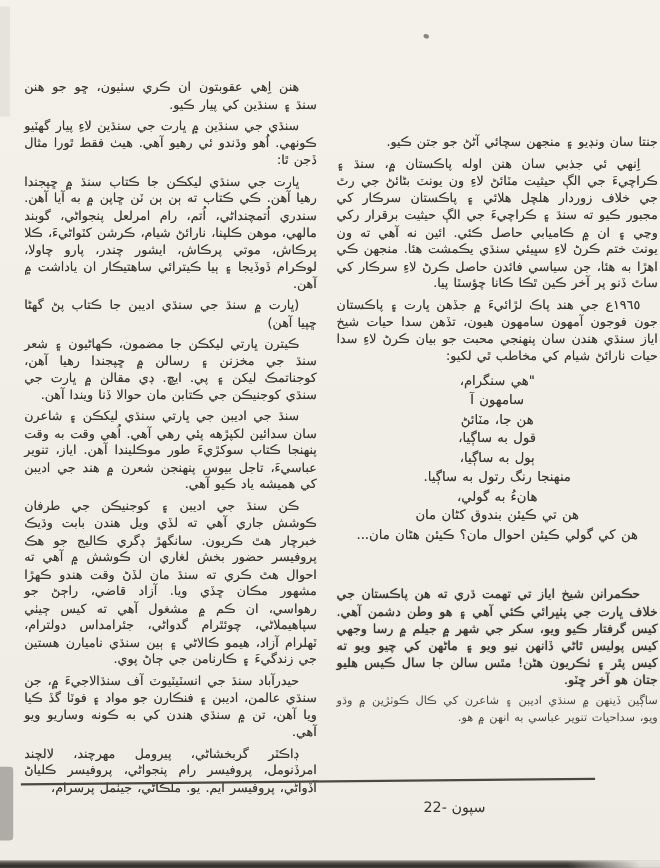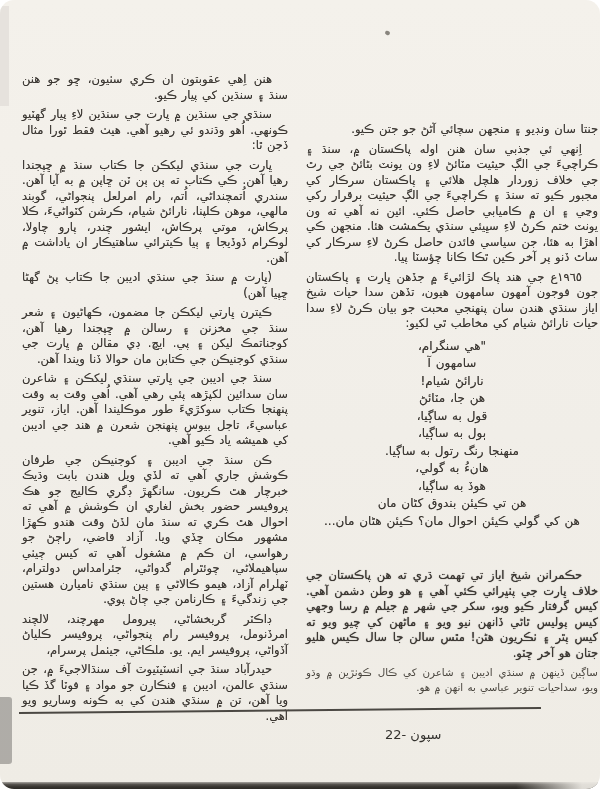--- a/index.html
+++ b/index.html
@@ -5,21 +5,20 @@
   * { margin:0; padding:0; box-sizing:border-box; }
   html,body { width:600px; height:789px; }
   body {
     font-family:"DejaVu Sans", sans-serif;
     background:#ffffff;
   }
   .page {
     position:relative; width:600px; height:789px; overflow:hidden;
     background:linear-gradient(180deg,#f4f1eb 0%,#f1eee8 55%,#efece5 100%);
     color:#3b3732;
-    border-radius:14px;
   }
   
   .col {
     position:absolute; direction:rtl; text-align:justify;
     font-size:11.5px; line-height:15.5px; color:#3b3732;
     text-shadow:0 0 .4px rgba(55,50,45,.55);
     word-spacing:1px;
   }
   .col-left  { left:22px;  width:266px; top:72px; }
   .col-right { left:306px; width:292px; top:78px; }
@@ -68,40 +67,38 @@
 <div class="page">
 
   <div class="col col-left" id="left-col">
       <p class="para">هنن اِهي عقوبتون ان ڪري سٺيون، ڇو جو هنن سنڌ ۽ سنڌين کي پيار ڪيو.</p>
       <p class="para">سنڌي جي سنڌين ۾ ڀارت جي سنڌين لاءِ پيار گهٽيو ڪونهي. اُهو وڌندو ئي رهيو آهي. هيٺ فقط ٿورا مثال ڏجن ٿا:</p>
       <p class="para">ڀارت جي سنڌي ليکڪن جا ڪتاب سنڌ ۾ ڇپجندا رهيا آهن. ڪي ڪتاب ته ٻن ٻن ٽن ڇاپن ۾ به آيا آهن. سندري اُتمچنداڻي، اُتم، رام امرلعل پنجواڻي، گوبند مالهي، موهن ڪلپنا، نارائڻ شيام، ڪرشن کٽواڻيءَ، ڪلا پرڪاش، موتي پرڪاش، ايشور چندر، پارو چاولا، لوڪرام ڏوڏيجا ۽ ٻيا ڪيترائي ساهتيڪار ان ياداشت ۾ آهن.</p>
       <p class="para">(ڀارت ۾ سنڌ جي سنڌي اديبن جا ڪتاب پڻ گهڻا ڇپيا آهن)</p>
       <p class="para">ڪيترن ڀارتي ليکڪن جا مضمون، ڪهاڻيون ۽ شعر سنڌ جي مخزنن ۽ رسالن ۾ ڇپجندا رهيا آهن، کوجناتمڪ ليکن ۽ پي. ايڇ. ڊي مقالن ۾ ڀارت جي سنڌي کوجنيڪن جي ڪتابن مان حوالا ڏنا ويندا آهن.</p>
       <p class="para">سنڌ جي اديبن جي ڀارتي سنڌي ليکڪن ۽ شاعرن سان سدائين لکپڙهه پئي رهي آهي. اُهي وقت به وقت پنهنجا ڪتاب سوکڙيءَ طور موڪليندا آهن. اياز، تنوير عباسيءَ، تاجل بيوس پنهنجن شعرن ۾ هند جي اديبن کي هميشه ياد ڪيو آهي.</p>
       <p class="para">ڪن سنڌ جي اديبن ۽ کوجنيڪن جي طرفان ڪوشش جاري آهي ته لڏي ويل هندن بابت وڌيڪ خبرچار هٿ ڪريون. سانگهڙ ڊگري ڪاليج جو هڪ پروفيسر حضور بخش لغاري ان ڪوشش ۾ آهي ته احوال هٿ ڪري ته سنڌ مان لڏڻ وقت هندو ڪهڙا مشهور مڪان ڇڏي ويا. آزاد قاضي، راڄڻ جو رهواسي، ان ڪم ۾ مشغول آهي ته کيس ڄيٺي سپاهيملاڻي، چوئٿرام گدواڻي، جئرامداس دولترام، ٽهلرام آزاد، هيمو ڪالاڻي ۽ ٻين سنڌي ناميارن هستين جي زندگيءَ ۽ ڪارنامن جي ڄاڻ پوي.</p>
+      <p class="para">حيدرآباد سنڌ جي انسٽيٽيوٽ آف سنڌالاجيءَ ۾، جن سنڌي عالمن، اديبن ۽ فنڪارن جو مواد ۽ فوٽا گڏ ڪيا ويا آهن، تن ۾ سنڌي هندن کي به ڪونه وساريو ويو آهي.</p>
       <p class="para">ڊاڪٽر گربخشاڻي، پيرومل مهرچند، لالچند امرڏنومل، پروفيسر رام پنجواڻي، پروفيسر ڪلياڻ آڏواڻي، پروفيسر ايم. يو. ملڪاڻي، جيٺمل پرسرام،</p>
-      <p class="para">حيدرآباد سنڌ جي انسٽيٽيوٽ آف سنڌالاجيءَ ۾، جن سنڌي عالمن، اديبن ۽ فنڪارن جو مواد ۽ فوٽا گڏ ڪيا ويا آهن، تن ۾ سنڌي هندن کي به ڪونه وساريو ويو آهي.</p>
     </div>
 
   <div class="col col-right">
     <div id="right-intro">
         <p class="para">جنتا سان ونڊيو ۽ منجهن سچائي آڻڻ جو جتن ڪيو.</p>
         <p class="para">اِنهي ئي جذبي سان هنن اوله پاڪستان ۾، سنڌ ۽ ڪراچيءَ جي الڳ حيثيت مٽائڻ لاءِ ون يونٽ بڻائڻ جي رٿ جي خلاف زوردار هلچل هلائي ۽ پاڪستان سرڪار کي مجبور ڪيو ته سنڌ ۽ ڪراچيءَ جي الڳ حيثيت برقرار رکي وڃي ۽ ان ۾ ڪاميابي حاصل ڪئي. ائين نه آهي ته ون يونٽ ختم ڪرڻ لاءِ سڀيئي سنڌي يڪمشت هئا. منجهن ڪي اهڙا به هئا، جن سياسي فائدن حاصل ڪرڻ لاءِ سرڪار کي ساٿ ڏنو پر آخر ڪين ٿڪا ڪانا چؤسٽا پيا.</p>
         <p class="para">١٩٦٥ع جي هند پاڪ لڙائيءَ ۾ جڏهن ڀارت ۽ پاڪستان جون فوجون آمهون سامهون هيون، تڏهن سدا حيات شيخ اياز سنڌي هندن سان پنهنجي محبت جو بيان ڪرڻ لاءِ سدا حيات نارائڻ شيام کي مخاطب ٿي لکيو:</p>
       </div>
     <div id="poem" class="poem">
         <p class="poem-line">"هي سنگرام،</p>
         <p class="poem-line">سامهون آ</p>
-        <p class="poem-line">نارائڻ شيام!</p>
         <p class="poem-line">هن جا، مٽائڻ</p>
         <p class="poem-line">قول به ساڳيا،</p>
         <p class="poem-line">ٻول به ساڳيا،</p>
         <p class="poem-line">منهنجا رنگ رتول به ساڳيا.</p>
         <p class="poem-line">هانءُ به گولي،</p>
-        <p class="poem-line">هوڏ به ساڳيا،</p>
         <p class="poem-line">هن تي ڪيئن بندوق کڻان مان</p>
         <p class="poem-line">هن کي گولي ڪيئن احوال مان؟ ڪيئن هڻان مان...</p>
       </div>
     <div id="right-after" class="bold-print">
         <p class="para">حڪمرانن شيخ اياز تي تهمت ڌري ته هن پاڪستان جي خلاف ڀارت جي پٺڀرائي ڪئي آهي ۽ هو وطن دشمن آهي. کيس گرفتار ڪيو ويو، سکر جي شهر ۾ جيلم ۾ رسا وجهي کيس پوليس ٿاڻي ڏانهن نيو ويو ۽ ماڻهن کي چيو ويو ته کيس پٿر ۽ ٺڪريون هڻن! مٿس سالن جا سال ڪيس هليو جتان هو آخر ڇٽو.</p>
       </div>
     <div class="footnote">ساڳين ڏينهن ۾ سنڌي اديبن ۽ شاعرن کي ڪال ڪوٺڙين ۾ وڌو ويو، سداحيات تنوير عباسي به انهن ۾ هو.</div>
   </div>
 
   <div class="rule"></div>

